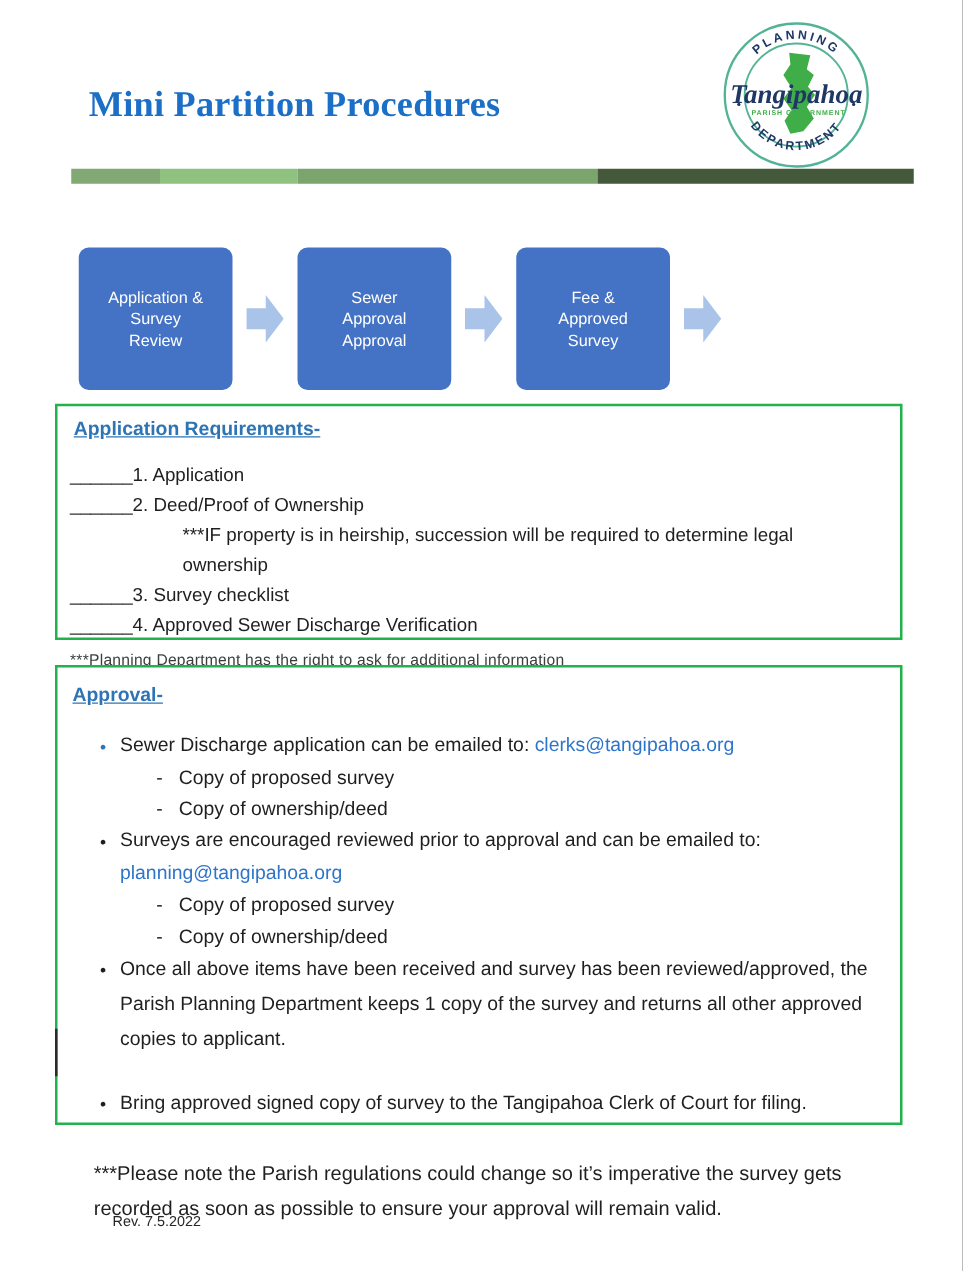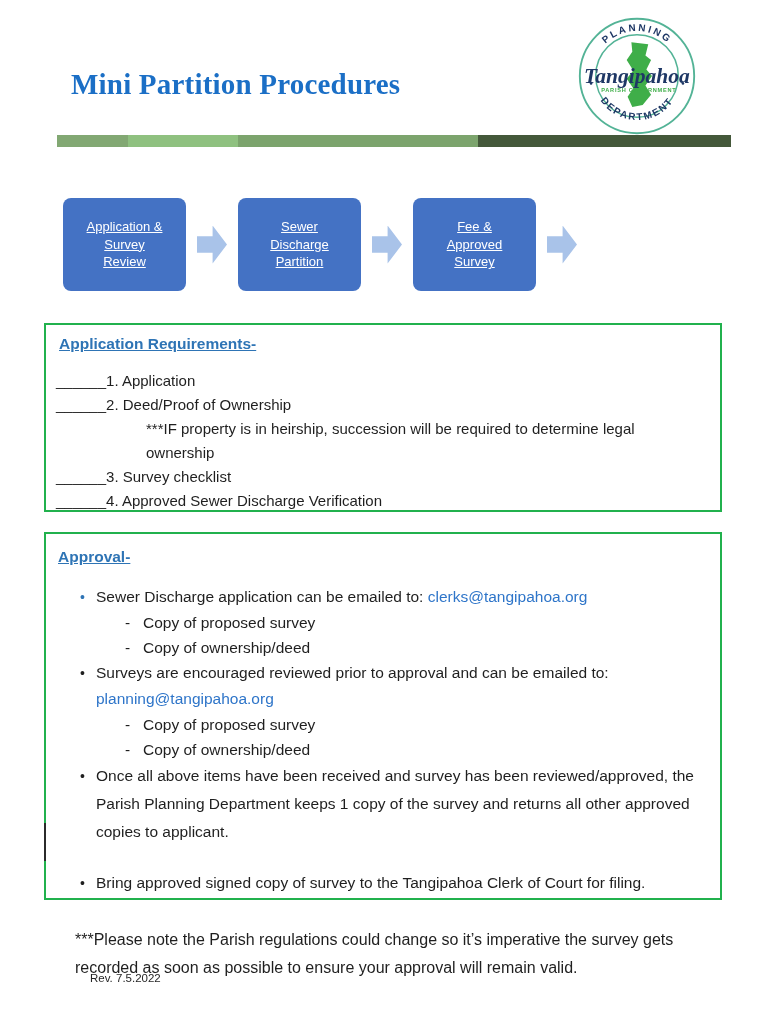--- a/index.html
+++ b/index.html
@@ -15,23 +15,23 @@
 
   .doc-title{position:absolute;left:71px;top:68px;font-family:"Liberation Serif",serif;
         font-weight:bold;font-size:29px;color:var(--title-blue);letter-spacing:.2px;}
 
   .logo{position:absolute;left:575px;top:16px;width:124px;height:120px;}
 
   .divider{position:absolute;left:57px;top:135px;width:674px;height:12px;display:flex;}
   .divider-seg{height:100%;}
 
   .flow{position:absolute;left:63px;top:198px;display:flex;align-items:center;}
-  .flow-box{width:123px;height:93px;background:var(--box-blue);border-radius:8px;
+  .flow-box{width:123px;height:114px;background:var(--box-blue);border-radius:8px;
         color:#fff;display:flex;align-items:center;justify-content:center;text-align:center;
-        font-size:13px;line-height:1.35;padding:4px 20px;text-decoration:underline;}
+        font-size:13px;line-height:1.35;padding:4px 20px;}
   .flow-box.small{font-size:11.5px;}
   .arrow-slot{width:52px;display:flex;align-items:center;justify-content:center;}
   .flow-arrow{width:30px;height:38px;background:var(--arrow-blue);
         clip-path:polygon(0% 28%,52% 28%,52% 0%,100% 50%,52% 100%,52% 72%,0% 72%);}
 
   .greenbox{position:absolute;left:44px;width:678px;border:2px solid var(--green);background:#fff;}
   .box-req{top:323px;height:189px;padding:10px 14px 22px 10px;}
   .box-app{top:532px;height:368px;padding:14px 14px 8px 12px;}
 
   .section-heading{color:var(--heading-blue);font-weight:bold;font-size:15.5px;
@@ -88,37 +88,38 @@
       <div class="divider-seg" style="background: rgb(143, 193, 128); width: 110px;"></div>
       <div class="divider-seg" style="background: rgb(124, 164, 109); width: 240px;"></div>
       <div class="divider-seg" style="background: rgb(68, 88, 58); width: 253px;"></div>
     </div>
 
   <div class="flow">
     <div class="flow-box">Application &amp; Survey Review</div>
     <div class="arrow-slot">
         <div class="flow-arrow"></div>
       </div>
-    <div class="flow-box">Sewer Discharge Partition</div>
+    <div class="flow-box">Sewer Approval Approval</div>
     <div class="arrow-slot">
         <div class="flow-arrow"></div>
       </div>
     <div class="flow-box">Fee &amp; Approved Survey</div>
     <div class="arrow-slot">
         <div class="flow-arrow"></div>
       </div>
   </div>
 
   <div class="greenbox box-req">
     <div class="section-heading">Application Requirements-</div>
     <div class="req-line"><span>______</span><span>1. Application</span></div>
     <div class="req-line"><span>______</span><span>2. Deed/Proof of Ownership</span></div>
     <div class="req-note">***IF property is in heirship, succession will be required to determine legal ownership</div>
     <div class="req-line"><span>______</span><span>3. Survey checklist</span></div>
     <div class="req-line"><span>______</span><span>4. Approved Sewer Discharge Verification</span></div>
+    <div class="req-footnote">***Planning Department has the right to ask for additional information</div>
   </div>
 
   <div class="greenbox box-app">
     <div class="section-heading">Approval-</div>
 
     <div class="bullet b1">
       <span class="dot">•</span>
       <div class="btext"><span>Sewer Discharge application can be emailed to: </span><a class="link">clerks@tangipahoa.org</a></div>
     </div>
     <div class="subitem">

